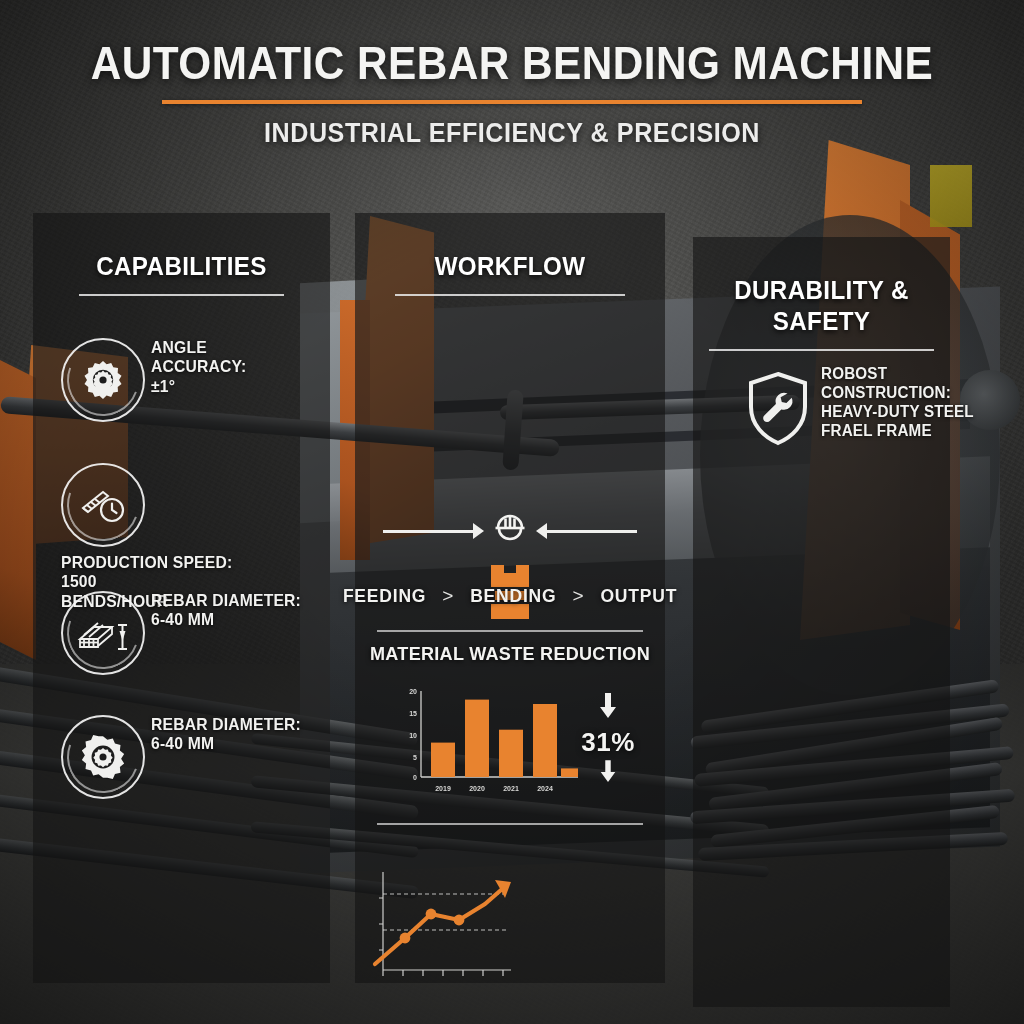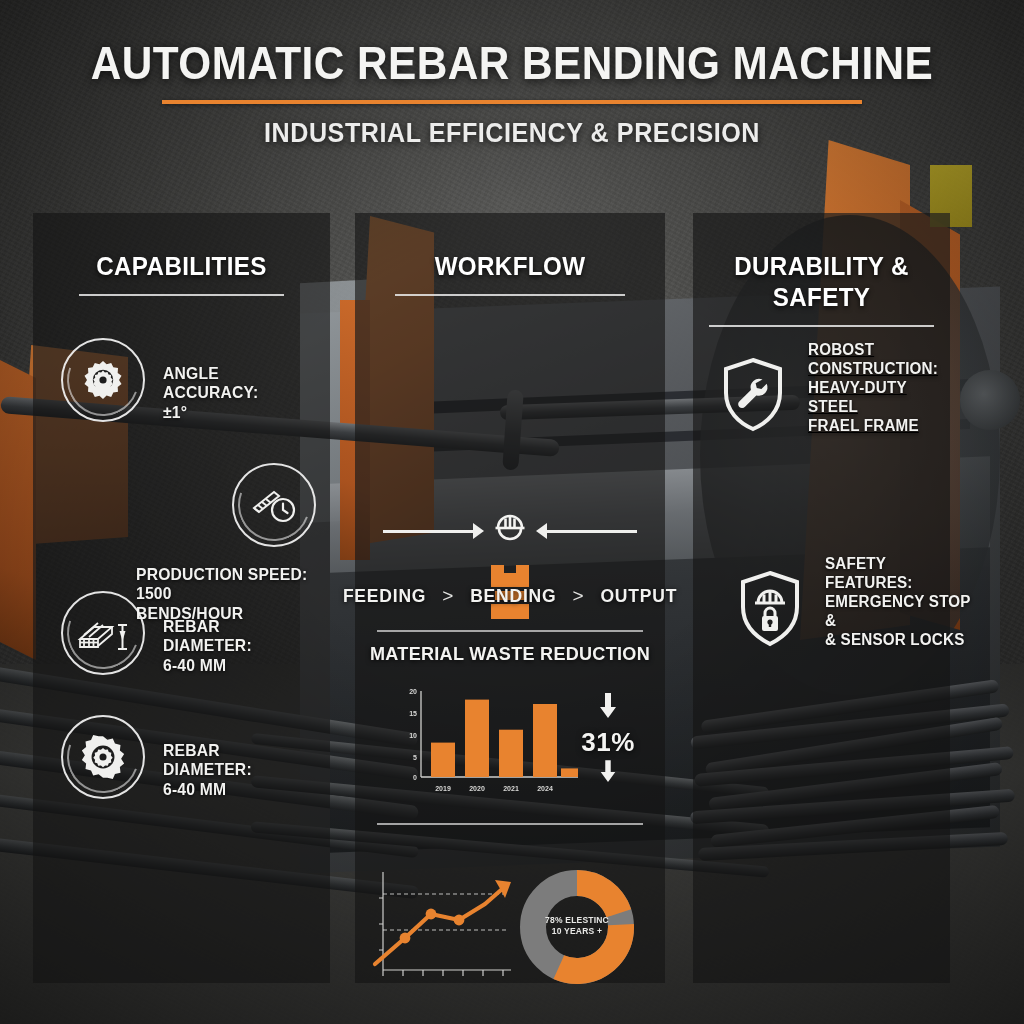--- a/index.html
+++ b/index.html
@@ -63,32 +63,32 @@
   .subtitle{
     font-family:"Liberation Sans Narrow","Liberation Sans",sans-serif;
     font-weight:700;font-size:27px;letter-spacing:.6px;color:#ececeb;margin-top:14px;
     text-transform:uppercase;transform:scaleX(.93);text-shadow:0 2px 8px rgba(0,0,0,.7);
   }
   
   .panel{position:absolute;top:213px;height:770px;background:rgba(20,20,20,.62);
     backdrop-filter:saturate(.8);z-index:5;}
   #panel-left{left:33px;width:297px;}
   #panel-center{left:355px;width:310px;}
-  #panel-right{left:693px;width:257px;}
+  #panel-right{left:693px;width:257px;margin-top:24px;}
   .panel-title{
     font-family:"Liberation Sans Narrow","Liberation Sans",sans-serif;
     font-weight:700;font-size:26px;color:#fff;text-transform:uppercase;
     letter-spacing:.4px;text-align:center;margin-top:38px;transform:scaleX(.93);
     text-shadow:0 2px 6px rgba(0,0,0,.8);
   }
   .panel-rule{height:2px;background:rgba(235,235,235,.85);margin:12px auto 0;width:205px;}
   #panel-center .panel-rule{width:230px;}
   #panel-right .panel-rule{width:225px;}
   
-  .feat{position:absolute;display:flex;align-items:flex-end;gap:18px;}
+  .feat{position:absolute;display:flex;align-items:flex-start;gap:6px;}
   .badge{position:relative;width:84px;height:84px;flex:0 0 84px;}
   .badge .ring{position:absolute;inset:0;border-radius:50%;border:2.5px solid rgba(245,245,245,.92);}
   .badge .ring2{position:absolute;inset:6px;border-radius:50%;
     border:2px solid rgba(245,245,245,.55);border-right-color:transparent;border-top-color:transparent;
     transform:rotate(-25deg);}
   .badge svg{position:absolute;inset:0;margin:auto;display:block;}
   .feat-text{
     font-family:"Liberation Sans Narrow","Liberation Sans",sans-serif;
     font-weight:700;font-size:16.5px;line-height:1.18;color:#f2f2f0;text-transform:uppercase;
     transform:scaleX(.95);transform-origin:left center;white-space:pre-line;
@@ -369,65 +369,33 @@
         <polyline fill="none" stroke="#E8832F" stroke-width="4.2" stroke-linejoin="round" stroke-linecap="round" points="6,96 36,70 62,46 90,52 116,36 132,22"></polyline>
         <path fill="#E8832F" d="M126 12 l16 2 -6 16 -4.5-8.5z"></path>
         <g fill="#E8832F">
           <circle cx="36" cy="70" r="5.4"></circle>
             <circle cx="62" cy="46" r="5.4"></circle>
             <circle cx="90" cy="52" r="5.4"></circle>
         </g>
       </svg>
     </div>
 
-    <div class="chart-wrap" style="left:160px;top:652px;">
-      <svg width="124" height="124" viewBox="0 0 124 124">
-        <circle cx="62" cy="62" r="44" fill="none" stroke="#7C7C7C" stroke-width="26"></circle>
-        <circle cx="62" cy="62" r="44" fill="none" stroke="#E8832F" stroke-width="26" stroke-dasharray="55 221" transform="rotate(-90 62 62)"></circle>
-        <circle cx="62" cy="62" r="44" fill="none" stroke="#E8832F" stroke-width="26" stroke-dasharray="90 186" transform="rotate(-3 62 62)"></circle>
-      </svg>
-      <div class="donut-label" style="top:50px;">
-        <div>78% ELESTINC</div>
-        <div>10 YEARS +</div>
-      </div>
-    </div>
   </div>
 
   <div class="panel" id="panel-right">
     <div class="panel-title">DURABILITY &amp; SAFETY</div>
     <div class="panel-rule"></div>
 
-    <div class="feat" style="left:13px;top:128px;width:262px;text-decoration:underline;">
+    <div class="feat" style="left:38px;top:128px;width:262px;">
       <div class="badge">
         <svg width="66" height="76" viewBox="0 0 66 76" style="position:absolute;left:9px;top:4px;">
           <path d="M33 3 L60 12 V36 C60 54 47 66 33 72 C19 66 6 54 6 36 V12 Z" fill="none" stroke="#f0f0ee" stroke-width="4"></path>
           <path fill="#f0f0ee" d="M42.5 22.5a8.6 8.6 0 0 0-11.6 10.4L19.5 44.2a3.9 3.9 0 1 0 5.5 5.5l11.3-11.3a8.6 8.6 0 0 0 10.4-11.6l-5.3 5.3-4.6-1.2-1.2-4.6z"></path>
         </svg>
       </div>
       <div class="feat-text">ROBOST CONSTRUCTION:
 HEAVY-DUTY STEEL
 FRAEL  FRAME</div>
     </div>
 
-    <div class="feat" style="left:30px;top:342px;width:262px;">
-      <div class="badge">
-        <svg width="66" height="78" viewBox="0 0 66 78" style="position:absolute;left:9px;top:3px;">
-          <path d="M33 3 L60 12 V37 C60 55 47 67 33 74 C19 67 6 55 6 37 V12 Z" fill="none" stroke="#f0f0ee" stroke-width="4"></path>
-          <g fill="none" stroke="#f0f0ee" stroke-width="3">
-            <path d="M21 33a12 12 0 0 1 24 0"></path>
-            <path d="M18 33h30"></path>
-            <path d="M33 22v11 M27 24.5v8.5 M39 24.5v8.5"></path>
-          </g>
-          <g fill="none" stroke="#f0f0ee" stroke-width="3">
-            <path d="M28 47v-4a5 5 0 0 1 10 0v4"></path>
-          </g>
-          <rect x="25" y="46" width="16" height="15" rx="2" fill="#f0f0ee"></rect>
-          <circle cx="33" cy="52" r="2.6" fill="#1d1d1d"></circle>
-          <rect x="31.8" y="52" width="2.4" height="5" fill="#1d1d1d"></rect>
-        </svg>
-      </div>
-      <div class="feat-text">SAFETY FEATURES:
-EMERGENCY STOP &amp;
-&amp; SENSOR LOCKS</div>
-    </div>
   </div>
 
 </div>
 
 </body></html>

